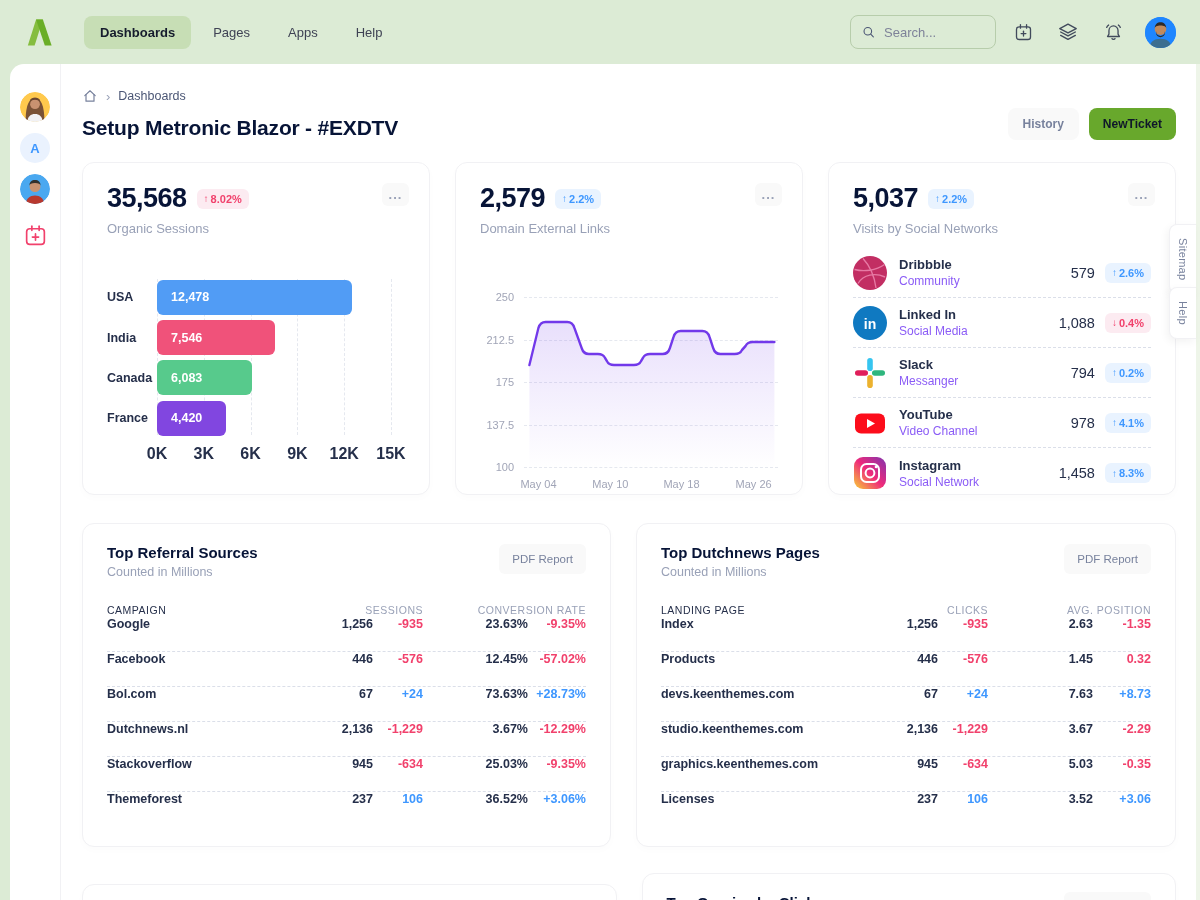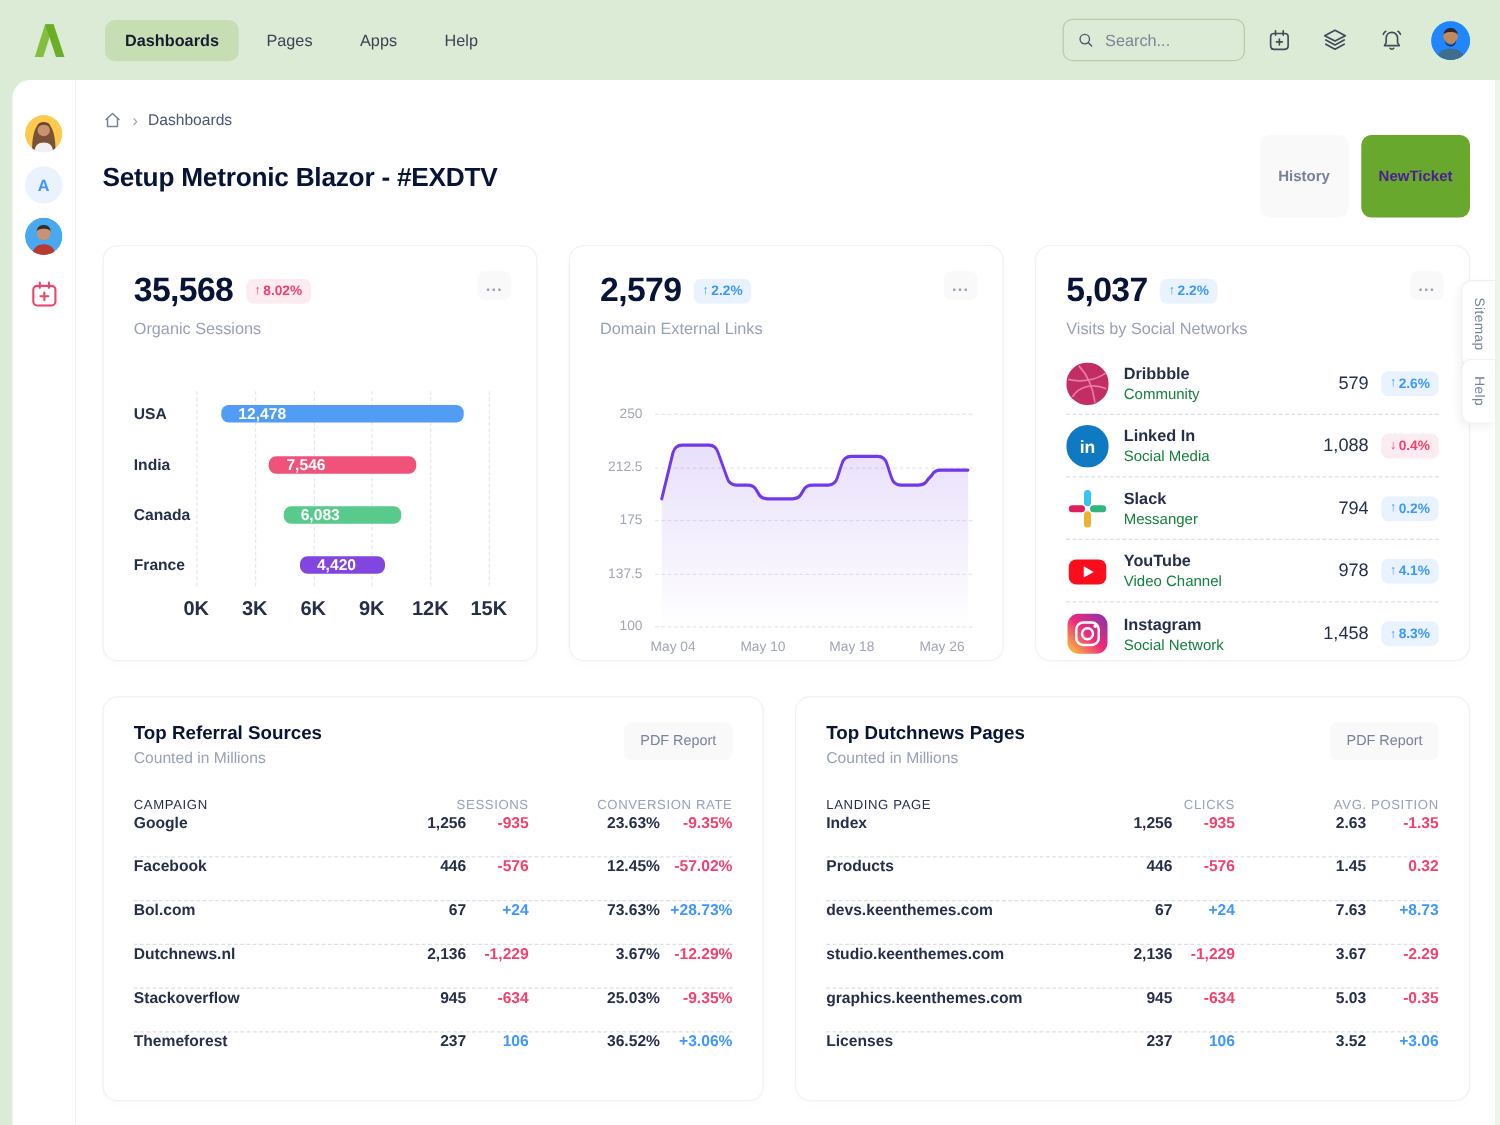--- a/index.html
+++ b/index.html
@@ -22,25 +22,25 @@
   
   .app { position:absolute; top:64px; left:10px; right:0; bottom:0; background:#fff; border-top-left-radius:14px; display:flex; overflow:hidden; }
   .rail { width:51px; border-right:1px solid #f1f1f4; display:flex; flex-direction:column; align-items:center; padding-top:28px; gap:11px; flex-shrink:0; }
   .rail-avatar { width:30px; height:30px; border-radius:50%; overflow:hidden; cursor:pointer; }
   .rail-letter { width:30px; height:30px; border-radius:50%; background:#eaf2fe; color:#3e97ff; font-size:13px; font-weight:700; display:flex; align-items:center; justify-content:center; cursor:pointer; }
   .rail-icon { margin-top:8px; cursor:pointer; }
 
   .main { flex:1; padding:24px 24px 0 21px; position:relative; overflow:hidden; }
 
   .breadcrumb { display:flex; align-items:center; gap:8px; font-size:12.5px; color:#4b5675; }
-  .page-head { display:flex; align-items:center; margin-top:8px; }
+  .page-head { display:flex; align-items:flex-end; margin-top:8px; }
   .page-title { font-size:21px; font-weight:700; color:#071437; letter-spacing:-0.2px; }
   .head-actions { margin-left:auto; display:flex; gap:10px; margin-top:-4px; }
   .btn-light { background:#f9f9f9; color:#78829d; border:none; border-radius:8px; padding:9px 15px; font-size:12px; font-weight:700; cursor:pointer; font-family:"Liberation Sans",sans-serif; }
-  .btn-green { background:#68a82c; color:#4c1d95; border:none; border-radius:8px; padding:26px 14px; font-size:12px; font-weight:700; cursor:pointer; font-family:"Liberation Sans",sans-serif; }
+  .btn-green { background:#68a82c; color:#0f172a; border:none; border-radius:8px; padding:9px 14px; font-size:12px; font-weight:700; cursor:pointer; font-family:"Liberation Sans",sans-serif; }
 
   
   .row1 { display:grid; grid-template-columns:repeat(3,1fr); gap:25px; margin-top:22px; }
   .row2 { display:grid; grid-template-columns:repeat(2,1fr); gap:25px; margin-top:28px; }
   .row3 { display:grid; grid-template-columns:repeat(2,1fr); gap:25px; margin-top:26px; align-items:start; }
   .card { background:#fff; border:1px solid #f1f1f4; border-radius:12px; padding:20px 24px; position:relative; box-shadow:0 3px 8px rgba(0,0,0,.015); }
   .row1 .card { height:333px; }
   .row2 .card { height:324px; }
   .row3 .card { height:160px; }
   .row3 .card.offset { margin-top:11px; }
@@ -52,44 +52,44 @@
   .badge { display:inline-flex; align-items:center; gap:2px; border-radius:6px; padding:4px 7px; font-size:11px; font-weight:700; }
   .badge .arr { font-size:10px; }
   .badge.b-red { background:#fcebf1; color:#f1416c; }
   .badge.b-blue { background:#e9f3ff; color:#3e97ff; }
   .stat-label { margin-top:7px; font-size:13px; color:#99a1b7; }
 
   
   .bar-chart { margin-top:41px; }
   .bar-grid { position:relative; margin-left:50px; margin-right:14px; }
   .vgrid { position:absolute; top:2px; bottom:4px; border-left:1px dashed #e5e8ef; }
-  .bar-row { height:40.4px; display:flex; align-items:center; position:relative;justify-content:center; }
+  .bar-row { height:40.4px; display:flex; align-items:center; position:relative; }
   .bar-row-label { position:absolute; left:-50px; width:46px; font-size:12.5px; font-weight:700; color:#252f4a; }
-  .bar { height:14px; border-radius:6px; color:#fff; font-size:12.5px; font-weight:700; display:flex; align-items:center; padding-left:14px; position:relative; z-index:1; }
+  .bar { height:35px; border-radius:6px; color:#fff; font-size:12.5px; font-weight:700; display:flex; align-items:center; padding-left:14px; position:relative; z-index:1; }
   .bar-ticks { position:relative; margin-left:50px; margin-right:14px; height:18px; margin-top:6px; }
   .bar-ticks span { position:absolute; transform:translateX(-50%); font-size:16px; font-weight:700; color:#252f4a; }
 
   
   .line-chart { display:flex; margin-top:56px; }
   .yaxis { width:44px; position:relative; height:178px; flex-shrink:0; }
   .yaxis span { position:absolute; right:10px; transform:translateY(-50%); font-size:11px; color:#a1a5b7; }
   .plot { flex:1; position:relative; height:178px; }
   .hgrid { position:absolute; left:0; right:0; border-top:1px dashed #e5e8ef; }
   .plot svg { position:absolute; inset:0; width:100%; height:100%; }
   .xaxis { margin-left:44px; position:relative; height:16px; margin-top:8px; }
   .xaxis span { position:absolute; transform:translateX(-50%); font-size:11px; color:#a1a5b7; white-space:nowrap;text-align:right; }
 
   
   .social-list { margin-top:12px; }
   .social-row { display:flex; align-items:center; height:50px; border-bottom:1px dashed #dbdfe9; }
   .social-row:last-child { border-bottom:none; }
   .s-icon { width:34px; height:34px; flex-shrink:0; }
   .s-names { margin-left:12px; }
   .s-name { font-size:13px; font-weight:700; color:#252f4a; }
-  .s-cat { font-size:12px; color:#15803d; margin-top:2px; }
+  .s-cat { font-size:12px; color:#8b5cf6; margin-top:2px; }
   .s-right { margin-left:auto; display:flex; align-items:center; gap:10px; }
   .s-val { font-size:14.5px; font-weight:400; color:#252f4a; }
 
   
   .tbl-title { font-size:15px; font-weight:700; color:#071437; }
   .tbl-sub { font-size:12.5px; color:#99a1b7; margin-top:4px; }
   .pdf-btn { position:absolute; top:20px; right:24px; background:#f9f9f9; border:none; border-radius:6px; padding:9px 13px; font-size:11.5px; color:#78829d; font-weight:400; cursor:pointer; font-family:"Liberation Sans",sans-serif; }
   .thead { display:flex; margin-top:24px; font-size:10.5px; color:#99a1b7; letter-spacing:.5px; height:14px; align-items:center; }
   .trow { display:flex; align-items:flex-start; height:35px; border-bottom:1px dashed #dbdfe9; font-size:12.5px; font-weight:700; }
   .trow:last-child { border-bottom:none; }

